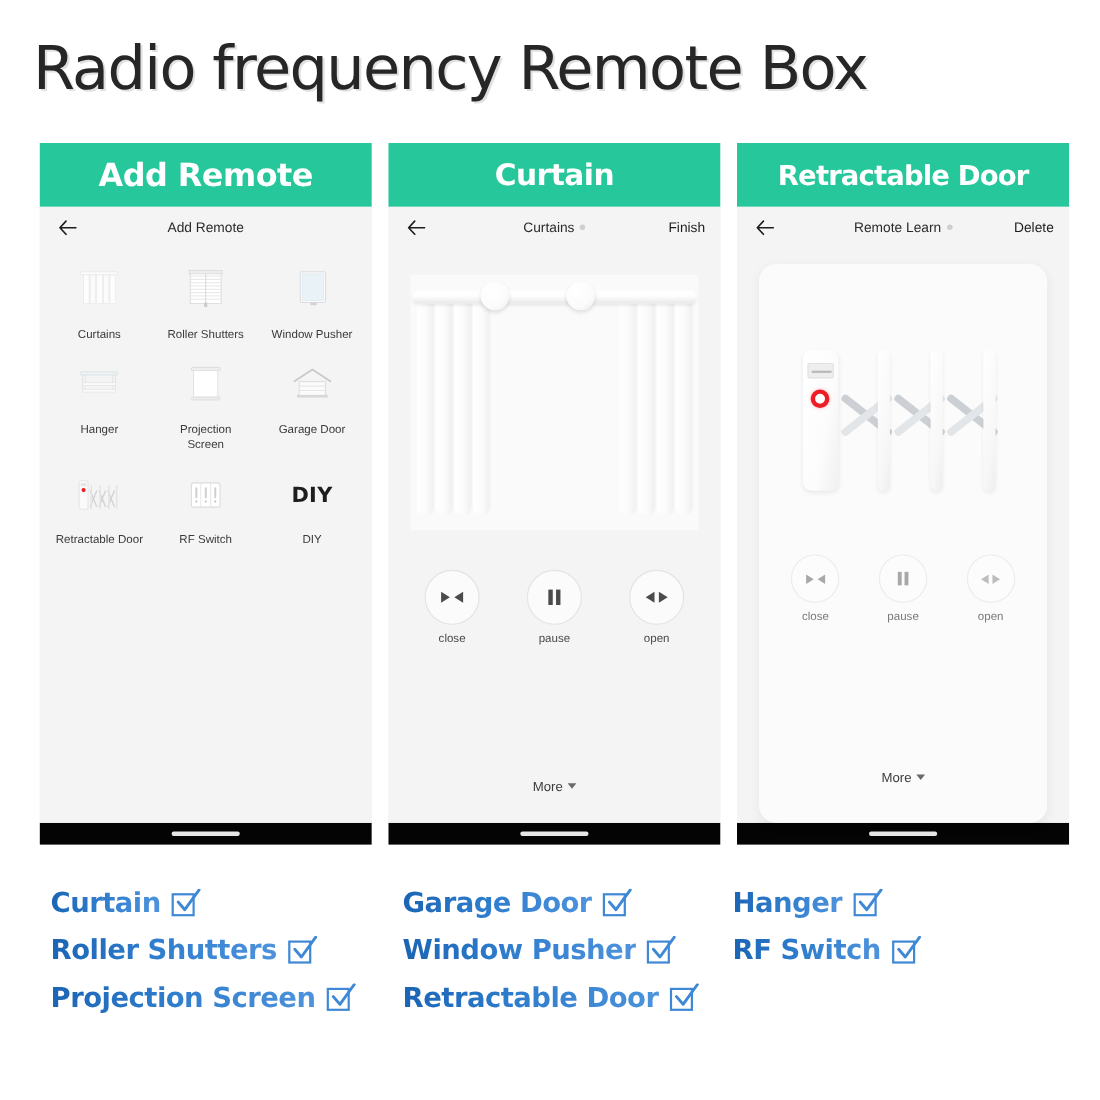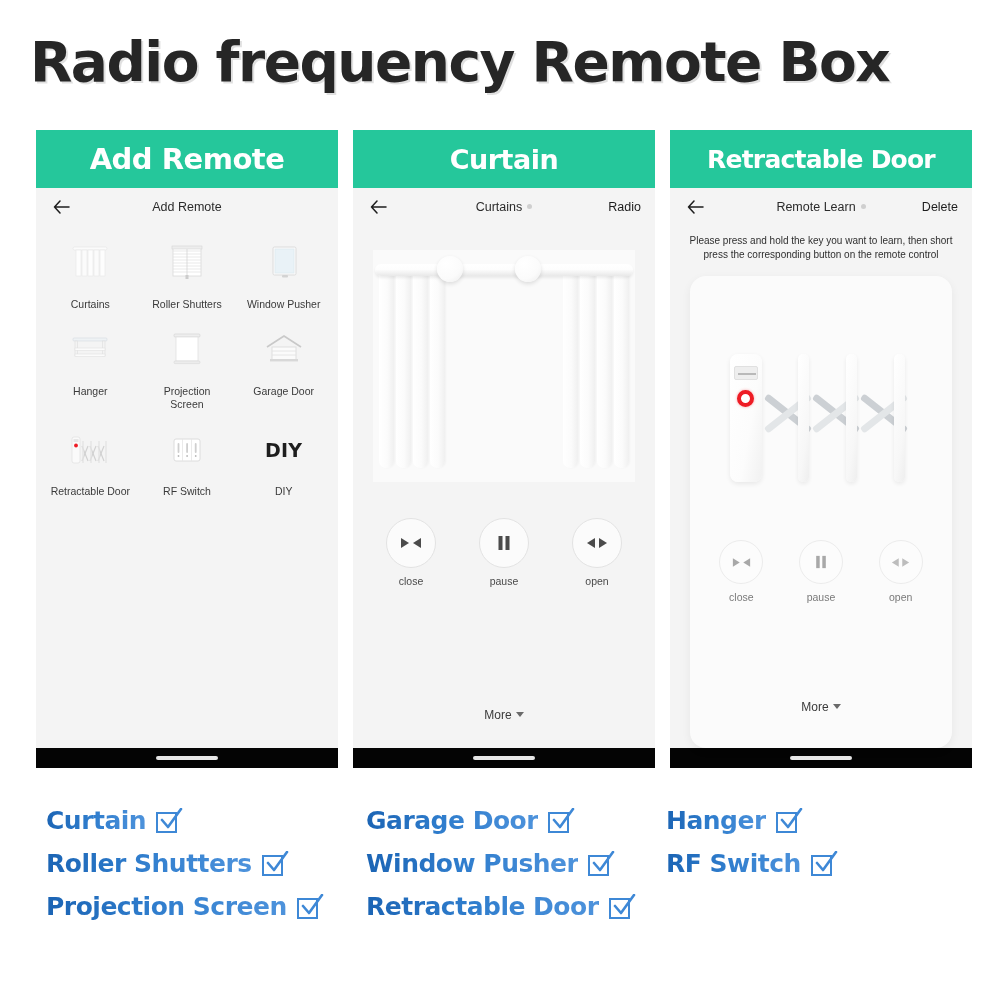--- a/index.html
+++ b/index.html
@@ -14,21 +14,21 @@
     width: 1000px; height: 1000px;
     background: #ffffff;
   }
 
   
   .page-title {
     position: absolute;
     left: 30px; top: 30px;
     width: 940px;
     font-family: "DejaVu Sans", sans-serif;
-    font-weight: bold;
+    font-weight: normal;
     font-size: 55px;
     line-height: 64px;
     letter-spacing: -1.5px;
     color: #262626;
     text-shadow: 2px 2px 0 rgba(0,0,0,0.12);
     white-space: nowrap;
   }
 
   
   .phones {
@@ -546,21 +546,21 @@
 
         <div class="navbar">
           <div class="nav-back">
             <svg width="17" height="14" viewBox="0 0 17 14">
                 <path d="M7 1 L1.5 7 L7 13 M1.5 7 H16" stroke="#1d1d1d" stroke-width="1.5" fill="none" stroke-linecap="round" stroke-linejoin="round"></path>
               </svg>
           </div>
           <div class="nav-title">
             <span>Curtains</span><span class="nav-dot"></span>
           </div>
-          <div class="nav-action">Radio</div>
+          <div class="nav-action">Finish</div>
         </div>
 
         <div class="curtain-stage">
           <div class="drape" style="left:6px"></div>
           <div class="drape" style="left:23px"></div>
           <div class="drape" style="left:40px"></div>
           <div class="drape" style="left:57px"></div>
           <div class="drape" style="right:6px"></div>
           <div class="drape" style="right:23px"></div>
           <div class="drape" style="right:40px"></div>
@@ -618,21 +618,20 @@
             <svg width="17" height="14" viewBox="0 0 17 14">
                 <path d="M7 1 L1.5 7 L7 13 M1.5 7 H16" stroke="#1d1d1d" stroke-width="1.5" fill="none" stroke-linecap="round" stroke-linejoin="round"></path>
               </svg>
           </div>
           <div class="nav-title">
             <span>Remote Learn</span><span class="nav-dot"></span>
           </div>
           <div class="nav-action">Delete</div>
         </div>
 
-        <div class="learn-hint">Please press and hold the key you want to learn, then short press the corresponding button on the remote control</div>
 
         <div class="device-card">
           <div class="gate-stage">
             <div class="scissor" style="left:74px">
                 <i class="a"></i>
                 <i class="b"></i>
               </div>
             <div class="scissor" style="left:122px">
                 <i class="a"></i>
                 <i class="b"></i>

